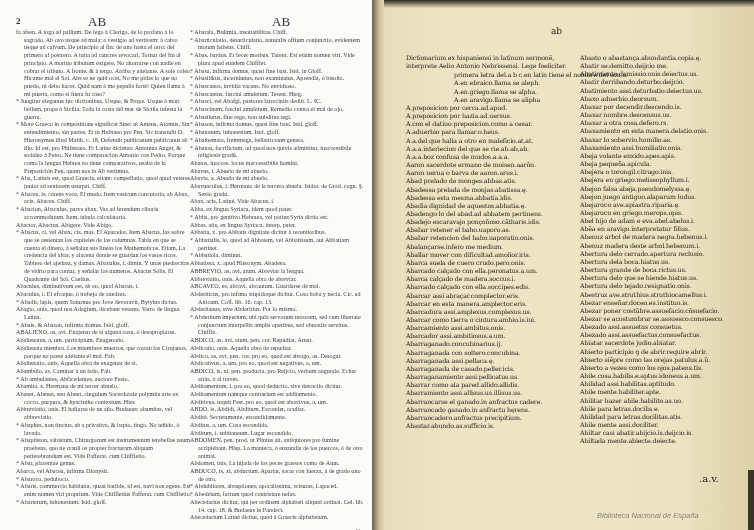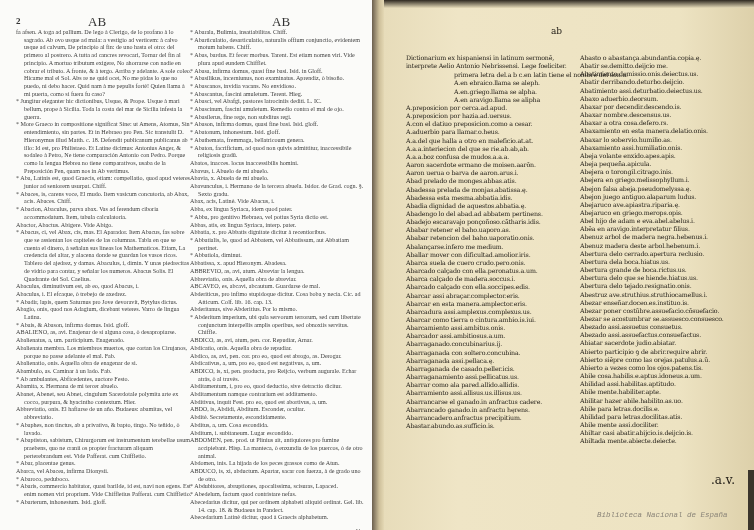--- a/index.html
+++ b/index.html
@@ -24,23 +24,23 @@
     background:linear-gradient(90deg,#e7dcba 0%,#efe5c6 20%,#ede3c2 80%,#ddd0aa 100%);
     overflow:hidden; color:#1e1a14;
     font-family:"DejaVu Serif", serif;
   }
   .right-page .topedge { position:absolute; top:0; left:0; right:0; height:8px; background:linear-gradient(#2e2820,#e7dcba); }
   .right-page .hdr { position:absolute; top:26px; left:167px; font-size:9px; }
   .rcol { position:absolute; top:54px; font-size:6.3px; line-height:8.15px; letter-spacing:-0.15px; white-space:nowrap; }
   .rcol .e { margin:0; }
   .rcol .indent { padding-left:48px; }
   .rcol .wrap { white-space:normal; }
-  .sig { position:absolute; top:473px; left:327px; font-size:12px; }
+  .sig { position:absolute; top:473px; left:315px; font-size:10px; }
   .watermark {
-    position:absolute; top:511px; left:213px; font-family:Liberation Mono, monospace;
+    position:absolute; top:511px; left:213px; font-family:Liberation Sans, sans-serif;
     font-style:italic; font-size:7.5px; color:#8a8478;
   }
   .bottomedge { position:absolute; bottom:0; right:0; width:6px; height:60px; background:#3a342c; }
 </style>
 </head>
 <body>
 
 <div class="left-page">
   <span class="pageno">2</span>
   <span class="hdr" style="left:88px">AB</span>

